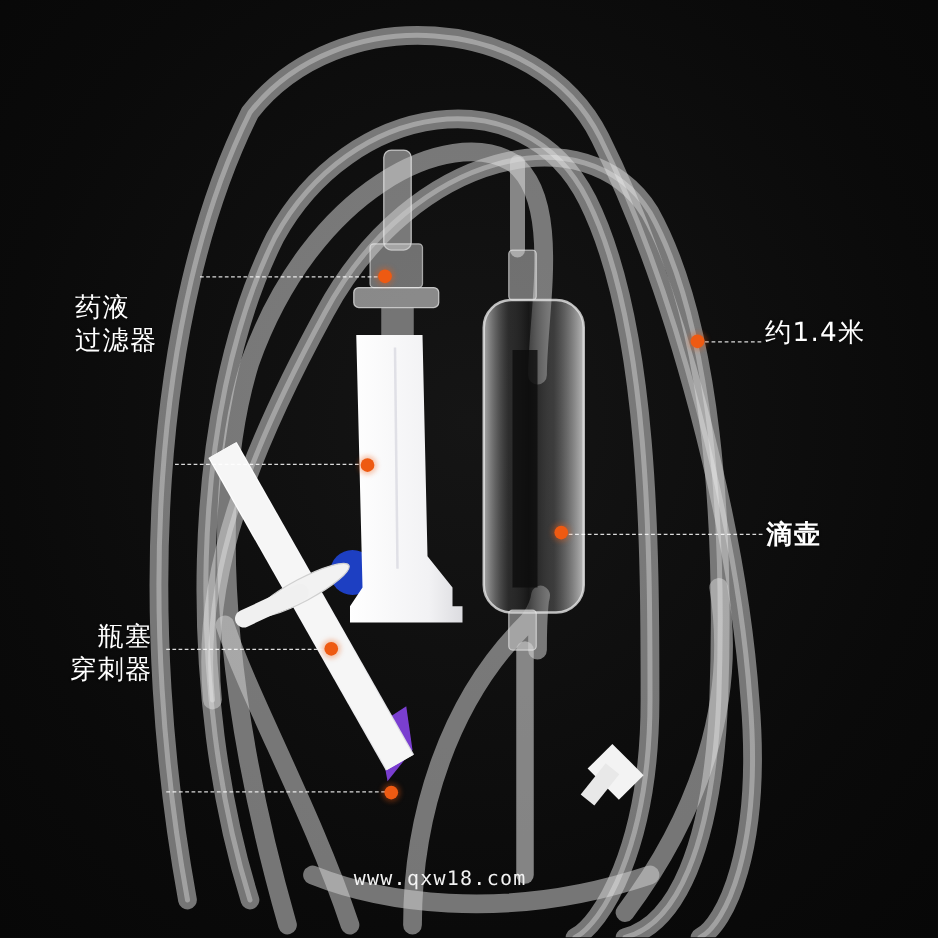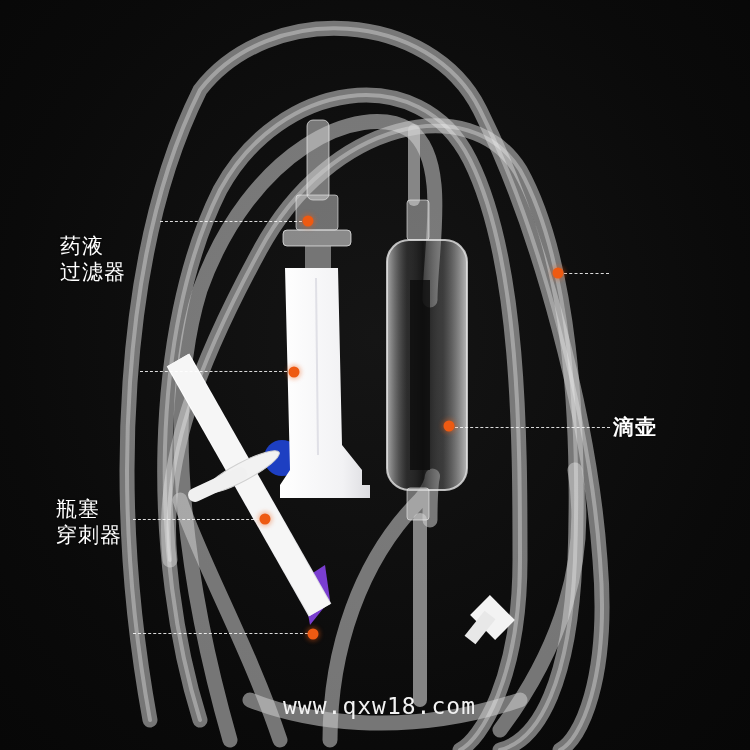--- a/index.html
+++ b/index.html
@@ -19,21 +19,21 @@
     position: absolute; height: 0; border-top: 1.5px dashed rgba(255,255,255,0.85);
   }
   .dot {
     position: absolute; width: 11px; height: 11px; border-radius: 50%;
     background: #ee5a12; box-shadow: 0 0 4px 2px rgba(238,90,18,0.35);
     transform: translate(-50%, -50%);
   }
   .watermark {
     position: absolute; left: 283px; top: 693px; color: #f2f2f2;
     font-family: "DejaVu Sans Mono", "Liberation Mono", monospace;
-    font-size: 23px; letter-spacing: 1px;
+    font-size: 16px; letter-spacing: 1px;
   }
 </style>
 </head>
 <body>
 
 <div id="stage">
 
   <svg class="photo" width="750" height="750" viewBox="0 0 750 750">
     <defs>
       <linearGradient id="tubeGrad" x1="0" x2="1">
@@ -111,34 +111,35 @@
   </svg>
 
   <div class="label" style="left:60px; top:197px;margin-top:36px;">
     <span>药液</span>
     <span>过滤器</span>
   </div>
   <div class="leader" style="left:160px; top:221px; width:147px;"></div>
   <div class="dot" style="left:308px; top:221px;"></div>
 
   <div class="label" style="left:612px; top:253px;">
+    <span>约1.4米</span>
   </div>
   <div class="leader" style="left:564px; top:273px; width:45px;"></div>
   <div class="dot" style="left:558px; top:273px;"></div>
 
   <div class="leader" style="left:140px; top:371px; width:147px;"></div>
   <div class="dot" style="left:294px; top:372px;"></div>
 
   <div class="label" style="left:613px; top:414px;font-weight:bold;">
     <span>滴壶</span>
   </div>
   <div class="leader" style="left:455px; top:427px; width:155px;"></div>
   <div class="dot" style="left:449px; top:426px;"></div>
 
-  <div class="label" style="left:56px; top:496px;">
+  <div class="label" style="left:56px; top:496px;text-align:right;">
     <span>瓶塞</span>
     <span>穿刺器</span>
   </div>
   <div class="leader" style="left:133px; top:519px; width:126px;"></div>
   <div class="dot" style="left:265px; top:519px;"></div>
 
   <div class="leader" style="left:133px; top:633px; width:175px;"></div>
   <div class="dot" style="left:313px; top:634px;"></div>
 
   <div class="watermark">www.qxw18.com</div>

